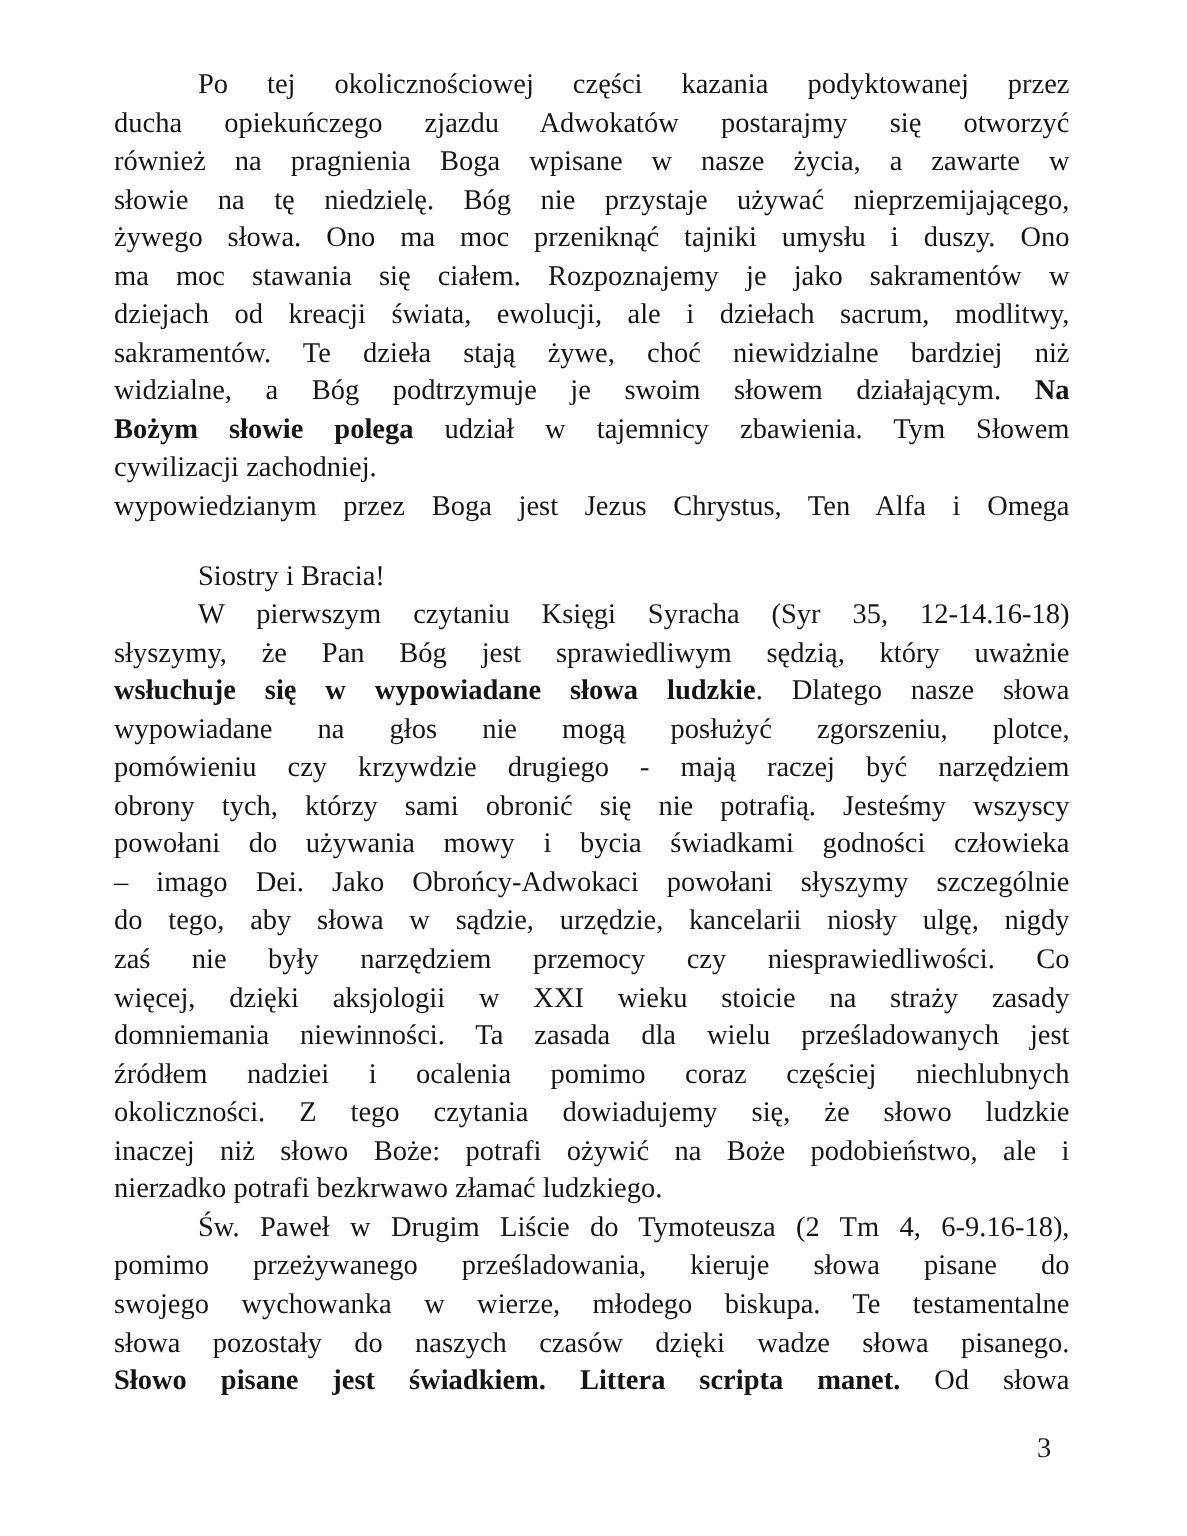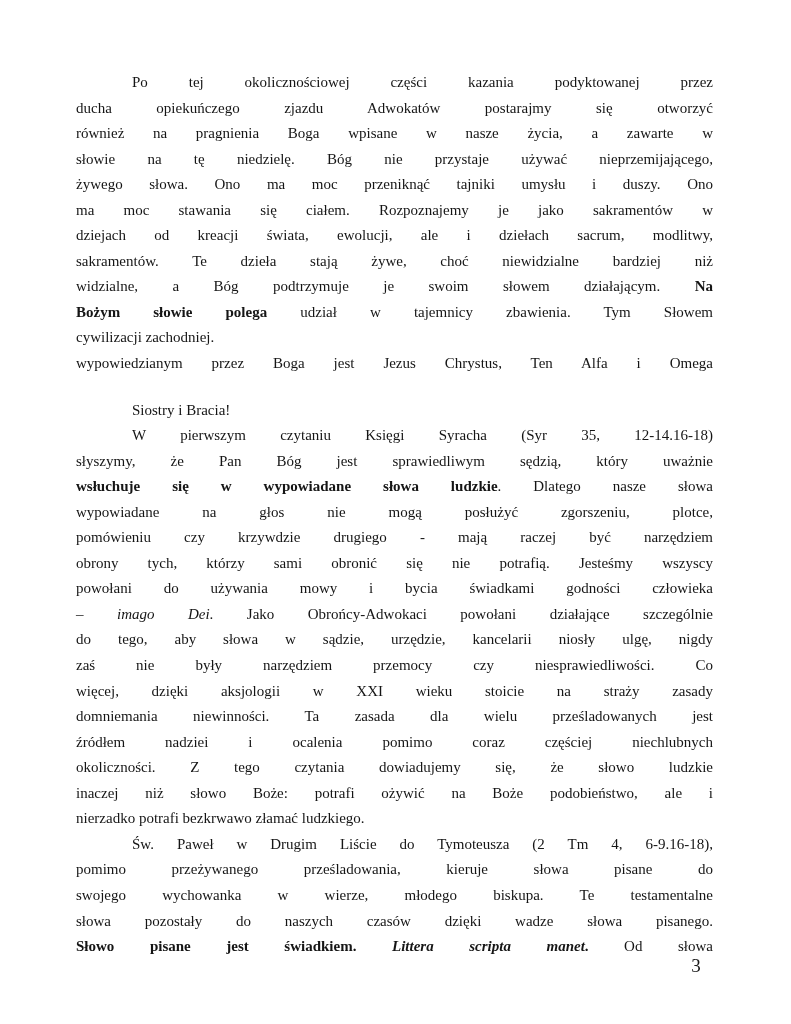--- a/index.html
+++ b/index.html
@@ -11,41 +11,41 @@
     height: 1024px;
     position: relative;
     background: #ffffff;
     color: #151515;
     font-family: "Liberation Serif", "DejaVu Serif", serif;
     overflow: hidden;
   }
   .text-block {
     position: absolute;
     left: 76px;
-    top: 70px;
+    top: 44px;
     width: 637px;
-    font-size: 15px;
+    font-size: 19px;
     line-height: 25.55px;
   }
   .line {
     white-space: nowrap;
     text-align: left;
   }
   .line.justify {
     text-align: justify;
     text-align-last: justify;
   }
   .line.indent {
     padding-left: 56px;
   }
   .spacer {
     height: 21px;
   }
   .b { font-weight: bold; }
-  .i { font-style: italic; }
+  .i { }
   .page-number {
     position: absolute;
     left: 672px;
     top: 955px;
     width: 48px;
     text-align: center;
     font-size: 19px;
     color: #1a1a1a;
   }
 </style>
@@ -67,21 +67,21 @@
     <div class="line justify"><span class="">wypowiedzianym przez Boga jest Jezus Chrystus, Ten Alfa i Omega</span></div>
     <div class="spacer"></div>
     <div class="line indent"><span class="">Siostry i Bracia!</span></div>
     <div class="line justify indent"><span class="">W pierwszym czytaniu Księgi Syracha (Syr 35, 12-14.16-18)</span></div>
     <div class="line justify"><span class="">słyszymy, że Pan Bóg jest sprawiedliwym sędzią, który uważnie</span></div>
     <div class="line justify"><span class="b ">wsłuchuje się w wypowiadane słowa ludzkie</span><span class="">. Dlatego nasze słowa</span></div>
     <div class="line justify"><span class="">wypowiadane na głos nie mogą posłużyć zgorszeniu, plotce,</span></div>
     <div class="line justify"><span class="">pomówieniu czy krzywdzie drugiego - mają raczej być narzędziem</span></div>
     <div class="line justify"><span class="">obrony tych, którzy sami obronić się nie potrafią. Jesteśmy wszyscy</span></div>
     <div class="line justify"><span class="">powołani do używania mowy i bycia świadkami godności człowieka</span></div>
-    <div class="line justify"><span class="">– </span><span class="i">imago Dei</span><span class="">. Jako Obrońcy-Adwokaci powołani działające szczególnie</span></div>
+    <div class="line justify"><span class="">– </span><span class="i">imago Dei</span><span class="">. Jako Obrońcy-Adwokaci powołani słyszymy szczególnie</span></div>
     <div class="line justify"><span class="">do tego, aby słowa w sądzie, urzędzie, kancelarii niosły ulgę, nigdy</span></div>
     <div class="line justify"><span class="">zaś nie były narzędziem przemocy czy niesprawiedliwości. Co</span></div>
     <div class="line justify"><span class="">więcej, dzięki aksjologii w XXI wieku stoicie na straży zasady</span></div>
     <div class="line justify"><span class="">domniemania niewinności. Ta zasada dla wielu prześladowanych jest</span></div>
     <div class="line justify"><span class="">źródłem nadziei i ocalenia pomimo coraz częściej niechlubnych</span></div>
     <div class="line justify"><span class="">okoliczności. Z tego czytania dowiadujemy się, że słowo ludzkie</span></div>
     <div class="line justify"><span class="">inaczej niż słowo Boże: potrafi ożywić na Boże podobieństwo, ale i</span></div>
     <div class="line"><span class="">nierzadko potrafi bezkrwawo złamać ludzkiego.</span></div>
     <div class="line justify indent"><span class="">Św. Paweł w Drugim Liście do Tymoteusza (2 Tm 4, 6-9.16-18),</span></div>
     <div class="line justify"><span class="">pomimo przeżywanego prześladowania, kieruje słowa pisane do</span></div>

